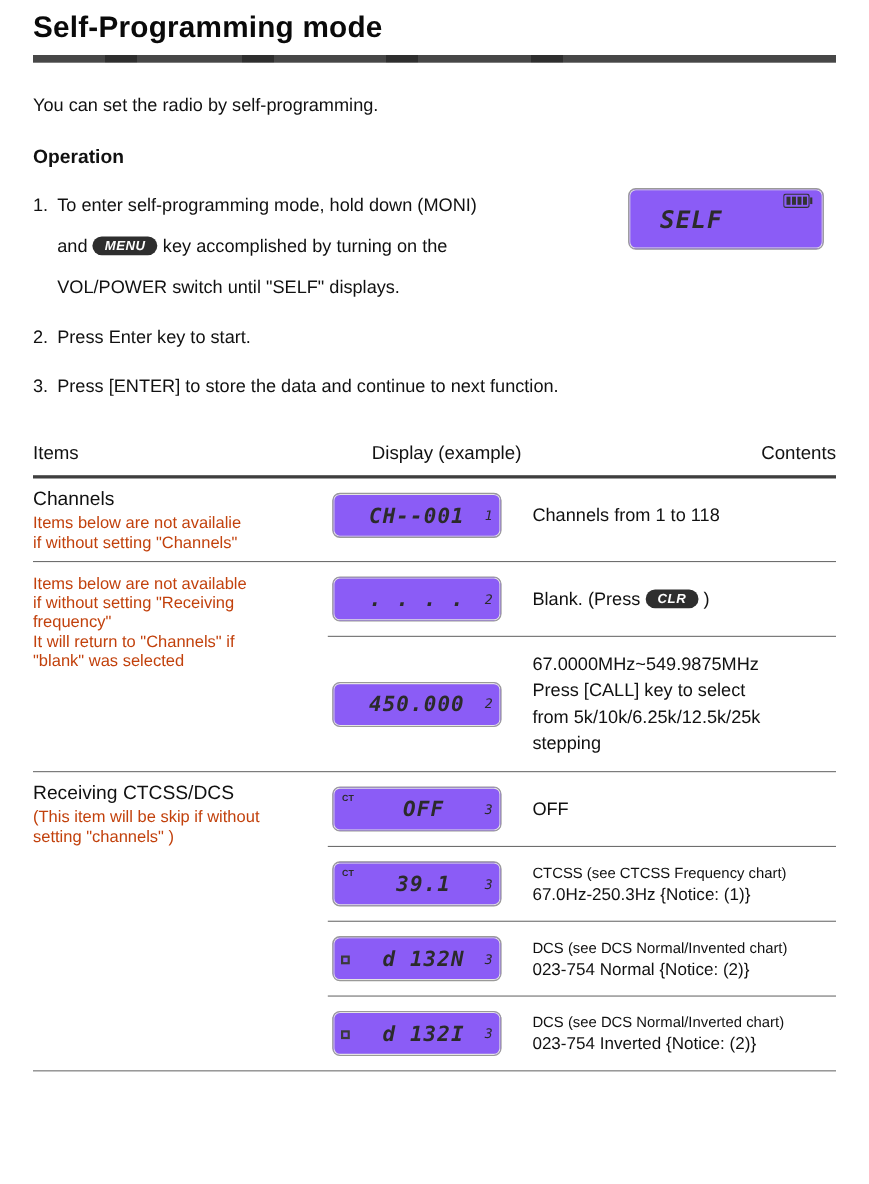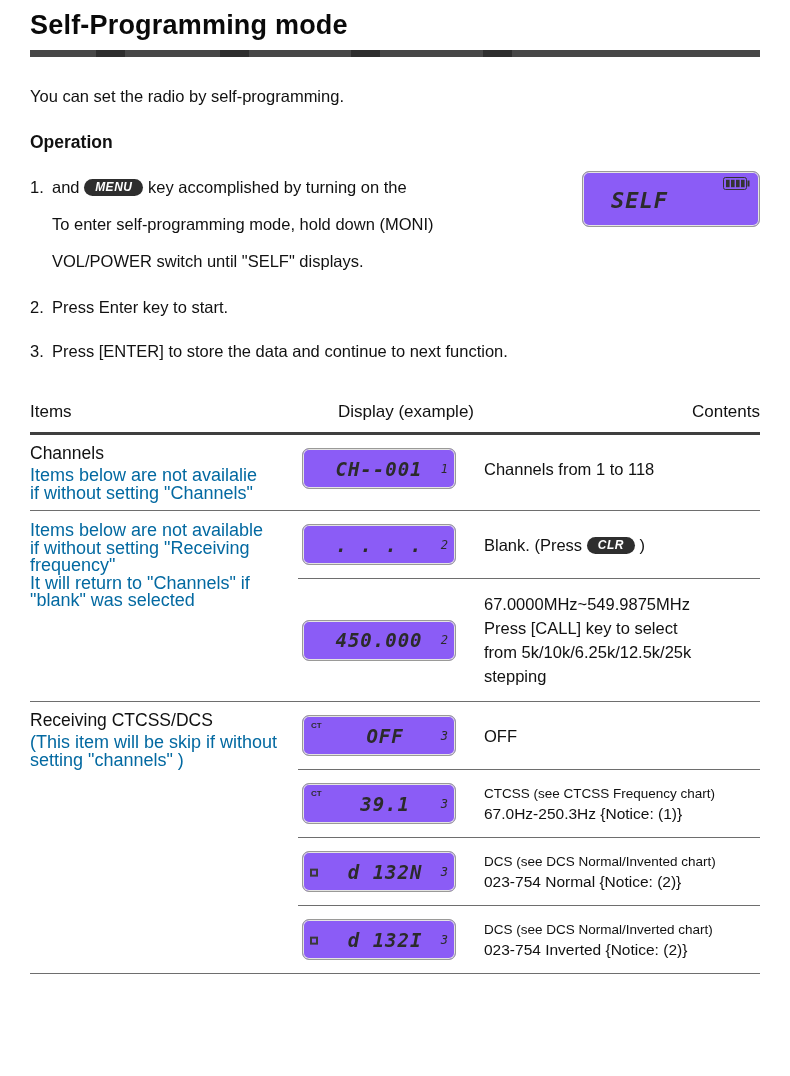--- a/index.html
+++ b/index.html
@@ -1,18 +1,18 @@
 <!DOCTYPE html>
 <html><head>
 <meta charset="utf-8">
 <style>
   * { margin:0; padding:0; box-sizing:border-box; }
   html,body { background:#ffffff; }
   body { width:790px; font-family:"Liberation Sans", sans-serif; color:#111; }
-  .page { position:relative; width:790px; height:1076px; padding:10px 30px 0 30px; overflow:hidden; background:#fff; }
+  .page { position:relative; width:790px; height:1076px; padding:10px 41px 0 30px; overflow:hidden; background:#fff; }
 
   h1.title { font-size:27px; font-weight:bold; letter-spacing:.2px; color:#0a0a0a; }
   .title-bar { height:7px; margin-top:9px; width:730px;
     background:linear-gradient(90deg,
       #474747 0%, #474747 9%,
       #2e2e2e 9%, #2e2e2e 13%,
       #474747 13%, #474747 26%,
       #2e2e2e 26%, #2e2e2e 30%,
       #474747 30%, #474747 44%,
       #2e2e2e 44%, #2e2e2e 48%,
@@ -51,21 +51,21 @@
 
   
   .rtable { margin-top:34px; width:730px; }
   .thead { display:grid; grid-template-columns:268px 176px 1fr; padding-bottom:10px; border-bottom:3px solid #3f3f3f; }
   .thead .th { font-size:17px; }
   .thead .th-display, .thead .th-contents { text-align:right; }
 
   .trow { display:grid; grid-template-columns:268px 1fr; border-bottom:1px solid #6e6e6e; }
   .items-cell { padding:8px 14px 8px 0; }
   .item-title { font-size:17.5px; }
-  .item-note { font-size:18px; line-height:17.5px; margin-top:3px; color:#0369a1; }
+  .item-note { font-size:15px; line-height:17.5px; margin-top:3px; color:#c2410c; }
   .pre { white-space:pre-line; }
 
   .subrow { display:grid; grid-template-columns:176px 1fr; align-items:center; padding:13px 0; }
   .subrow + .subrow { border-top:1px solid #6e6e6e; }
   .subrow .lcd { width:154px; height:41px; margin-left:4px; }
   .subrow .lcd .main-seg { position:absolute; left:50%; top:50%; transform:translate(-50%,-50%); font-size:19px; white-space:nowrap; }
   .subrow .lcd.has-prefix .main-seg { left:54%; }
   .content { font-size:16.5px; line-height:24px; padding-left:10px; }
   .content.small-first .l1 { font-size:13.5px; line-height:19px; }
   .content.small-first .l2 { font-size:15.5px; line-height:21px; }
@@ -94,26 +94,26 @@
           <rect x="13" y="2.8" width="3.6" height="7.4" fill="#333"></rect>
           <rect x="18" y="2.8" width="3.6" height="7.4" fill="#333"></rect>
         </svg>
       </span>
       <span class="seg">SELF</span>
     </div>
 
     <div class="step step1">
       <span class="num">1.</span>
       <div class="lines">
+        <div>To enter self-programming mode, hold down (MONI)</div>
         <div>
           <span>and</span>
           <span class="key-badge">MENU</span>
           <span>key accomplished by turning on the</span>
         </div>
-        <div>To enter self-programming mode, hold down (MONI)</div>
         <div>VOL/POWER switch until "SELF" displays.</div>
       </div>
     </div>
 
     <div class="step step-single">
       <span class="num">2.</span>
       <div>Press Enter key to start.</div>
     </div>
 
     <div class="step step-single">

